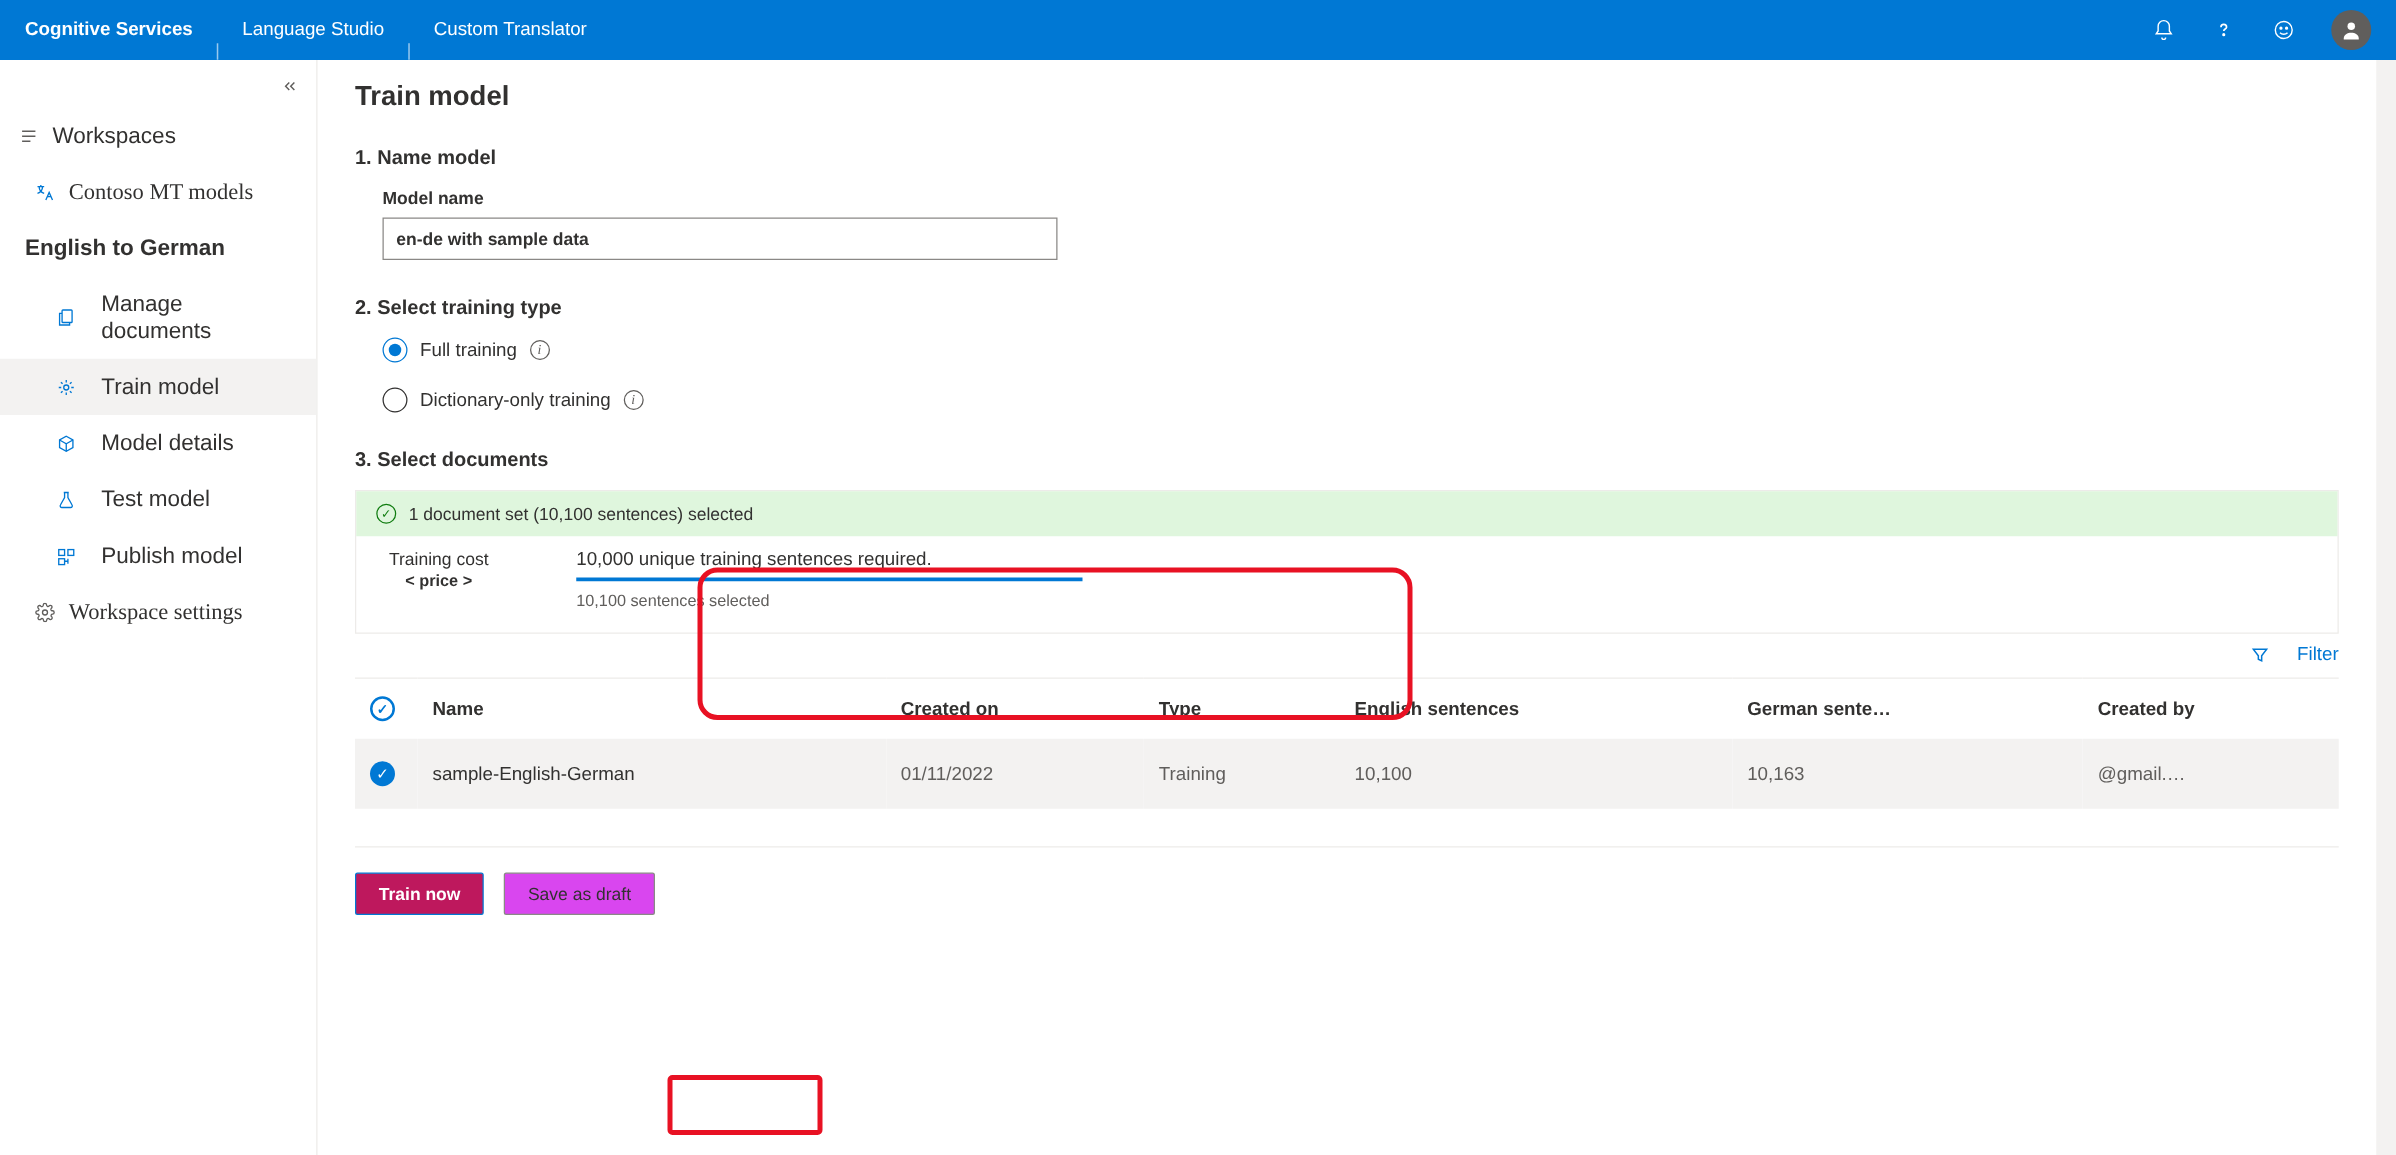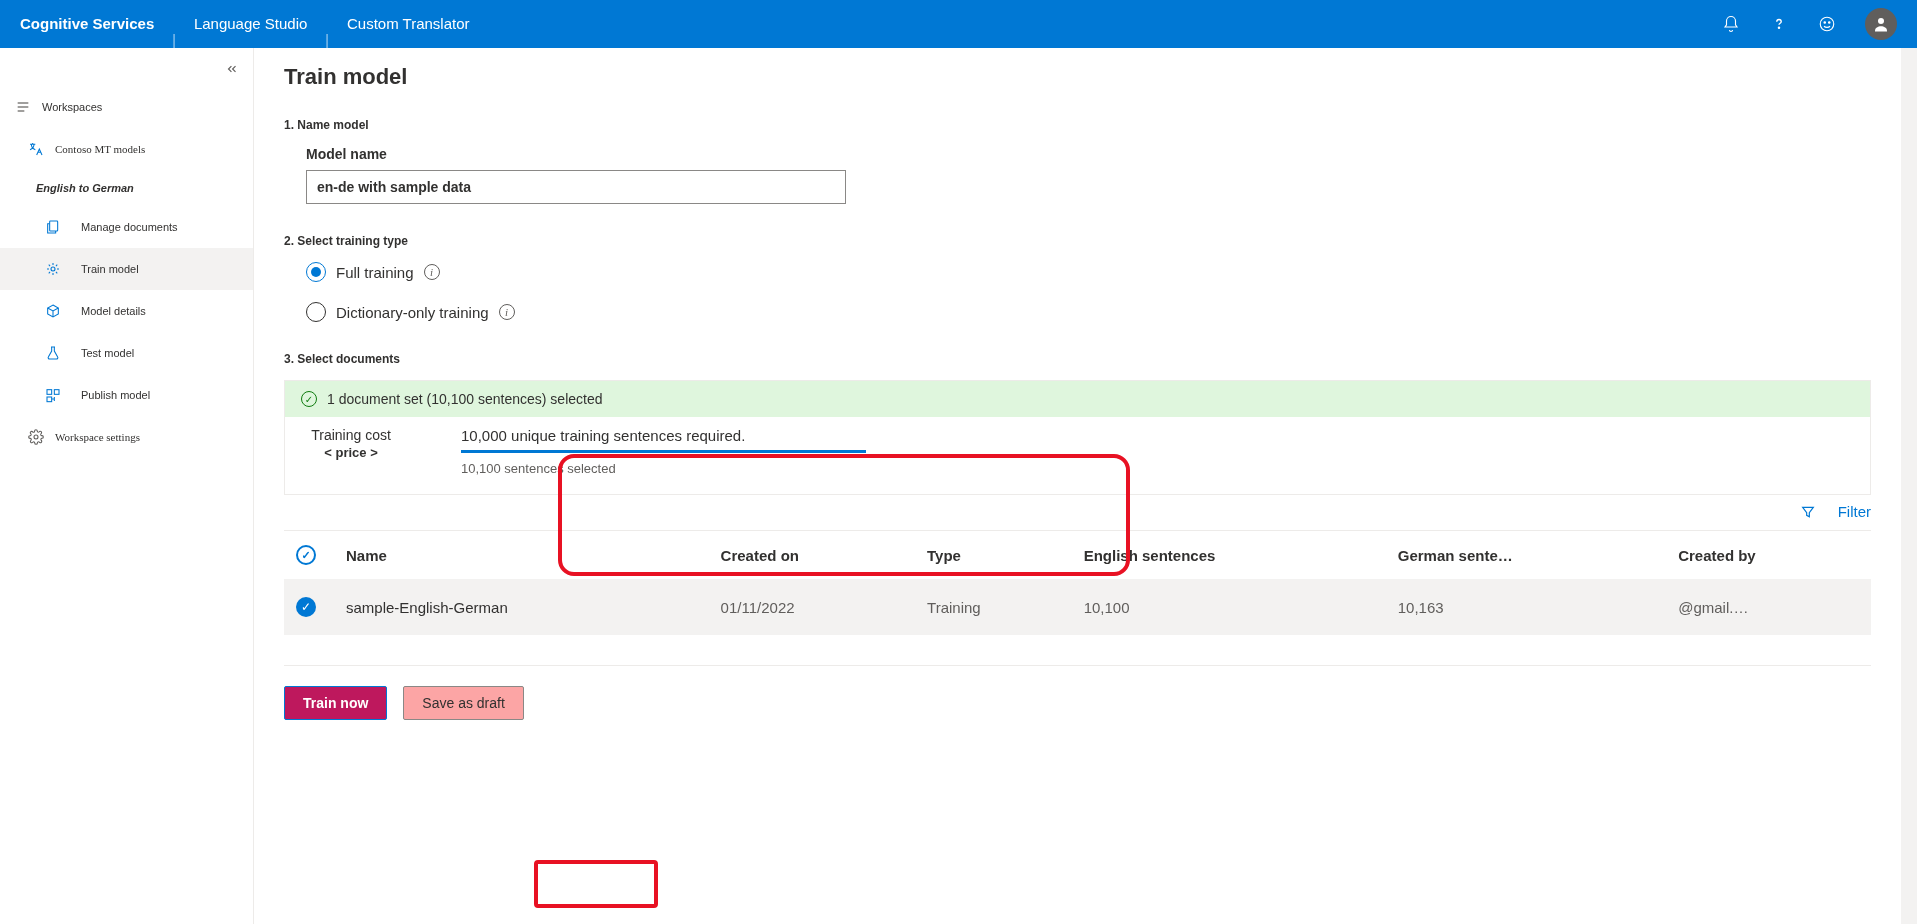--- a/index.html
+++ b/index.html
@@ -60,49 +60,49 @@
     color: #605e5c;
     cursor: pointer;
   }
   .nav-item {
     display: flex;
     align-items: center;
     gap: 10px;
     padding: 12px 14px;
     cursor: pointer;
     color: #323130;
-    font-size: 11px;
+    font-size: 18px;
   }
   .nav-item .nav-icon {
     width: 18px; height: 18px;
     display:flex; align-items:center; justify-content:center;
     color: #0078d4;
     flex-shrink: 0;
   }
   .nav-item.level-0 .nav-icon { color: #605e5c; }
   .nav-item.level-1 { padding-left: 27px; font-family: Liberation Serif, serif; }
-  .nav-item.level-2 { padding-left: 36px; font-style: italic; }
+  .nav-item.level-2 { padding-left: 20px; }
   .nav-item.level-3 { padding-left: 44px; gap: 19px; }
   .nav-item.bold { font-weight: 600; }
   .nav-item.active { background: #f3f2f1; font-weight: 400; }
   .nav-item.settings .nav-icon { color: #605e5c; }
 
   .main {
     flex: 1;
     padding: 16px 30px 30px 30px;
     overflow-y: auto;
     position: relative;
   }
   .page-title {
     font-size: 22px;
     font-weight: 600;
     margin-bottom: 28px;
   }
   .section-heading {
-    font-size: 12px;
+    font-size: 16px;
     font-weight: 700;
     margin-bottom: 14px;
   }
   .form-label {
     font-weight: 600;
     font-size: 14px;
     margin-left: 22px;
     margin-bottom: 8px;
   }
   .text-input {
@@ -244,21 +244,21 @@
     height: 34px; padding: 0 18px;
     font-size:14px; font-weight:600;
     border-radius:2px;
     cursor:pointer;
     font-family: inherit;
   }
   .btn-primary {
     background:#be185d; color:#fff; border:1px solid #0078d4;
   }
   .btn-secondary {
-    background:#fca5a5; color:#323130; border:1px solid #8a8886;
+    background:#d946ef; color:#323130; border:1px solid #8a8886;
     font-weight:400;
   }
 
   .scroll-track {
     width: 16px;
     background:#f3f2f1;
   }
 </style>
 </head>
 <body>

